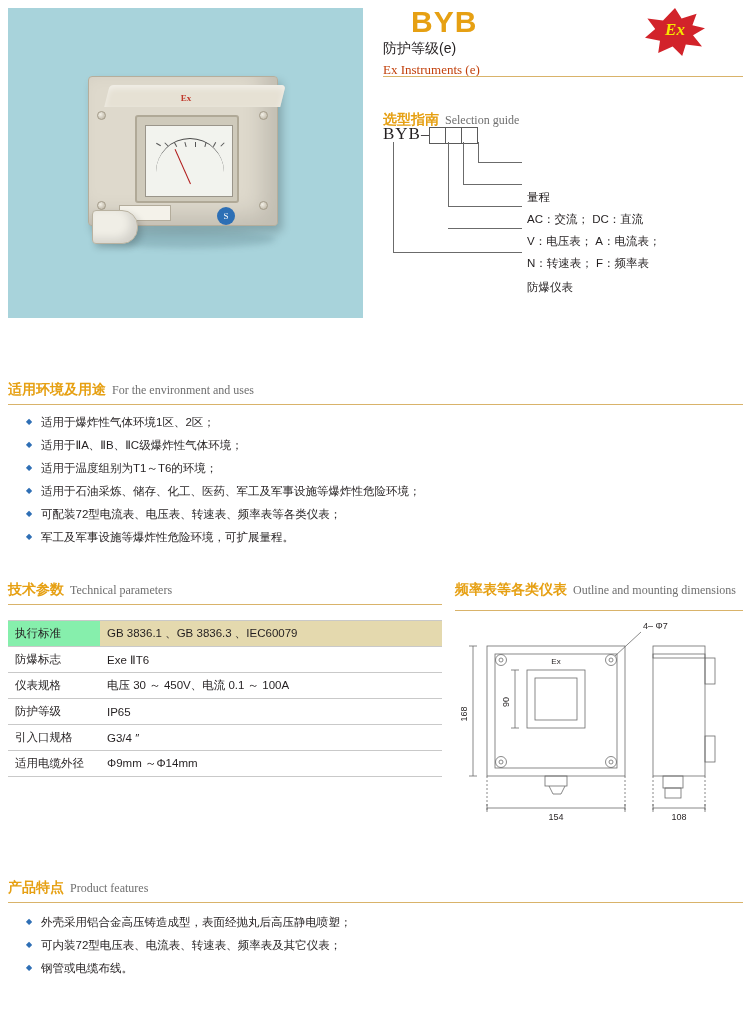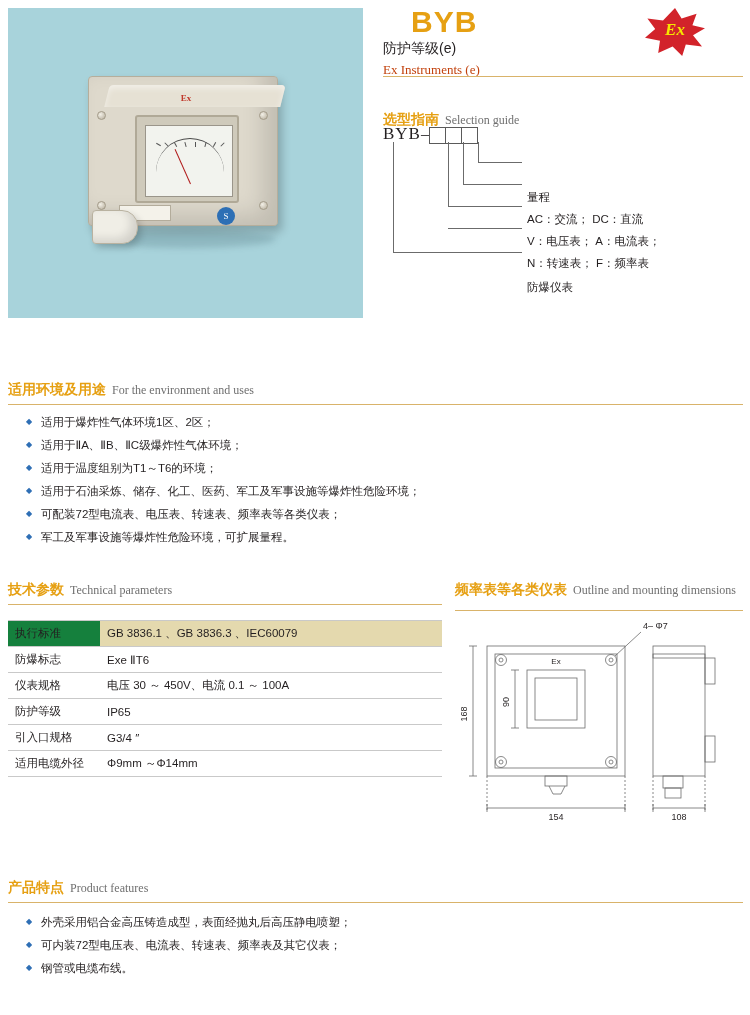--- a/index.html
+++ b/index.html
@@ -140,21 +140,21 @@
     content:"◆"; position:absolute; left:0; top:0; color:#2f6fb5; font-size:8px; line-height:14px;
   }
 
   
   .tbl { position:absolute; left:8px; top:620px; width:434px; border-collapse:collapse; }
   .tbl td {
     border-bottom:1px solid #c9c9c9; font-size:11.5px; padding:5px 7px; color:#231f20;
   }
   .tbl tr:first-child td { background:#e4d9ae; border-top:1px solid #c9c9c9; font-weight:normal; }
   .tbl td.k { width:92px; }
-  .tbl tr:first-child td.k { background:#15803d; }
+  .tbl tr:first-child td.k { background:#86efac; }
 
   
   .draw-wrap { position:absolute; left:455px; top:618px; width:288px; height:220px; }
   .draw-rule { position:absolute; left:455px; top:610px; width:288px; height:1px; background:#d9b36a; }
 </style>
 </head>
 <body>
 
 <div class="page">
 

